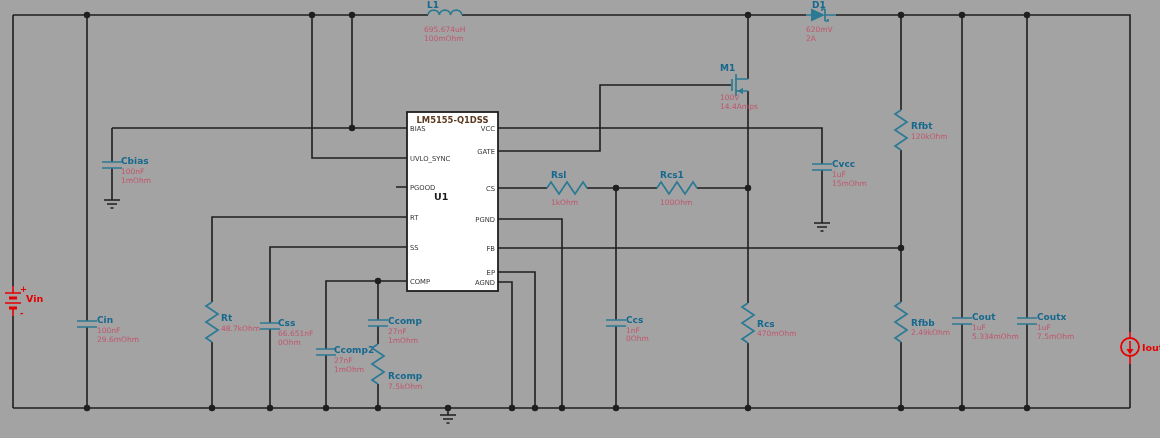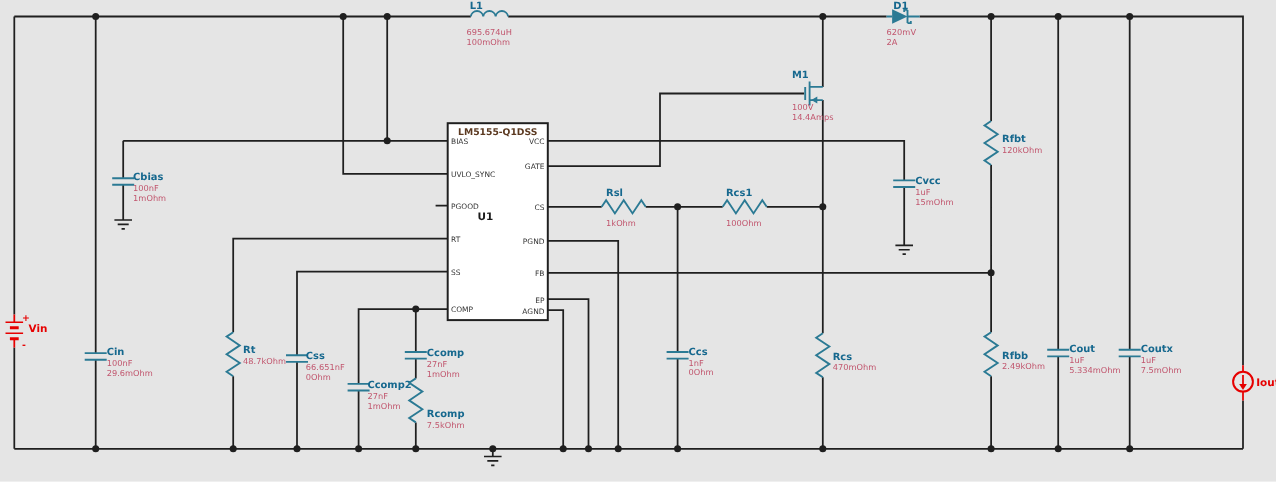--- a/index.html
+++ b/index.html
@@ -1,16 +1,16 @@
 <!DOCTYPE html>
 <html><head>
 <meta charset="utf-8">
 <style>
   html,body { margin:0; padding:0; background:#ffffff; }
-  .canvas { width:1160px; height:438px; position:relative; background:#e5e5e5;
+  .canvas { width:1160px; height:438px; position:relative; background:#a3a3a3;
             font-family:"DejaVu Sans", sans-serif; }
   svg text { font-family:"DejaVu Sans", sans-serif; }
   .cname   { font-size:9px; font-weight:bold; fill:#16688e; }
   .cval    { font-size:7.5px; fill:#c1566e; }
   .redname { font-size:9.5px; font-weight:bold; fill:#e60000; }
   .sign    { font-size:8.5px; font-weight:bold; fill:#e60000; }
   .pin     { font-size:6.8px; fill:#333333; }
   .ictitle { font-size:8.4px; font-weight:bold; fill:#5c3a21; }
   .refdes  { font-size:9.5px; font-weight:bold; fill:#1a1a1a; }
   .wire    { stroke:#1f1f1f; stroke-width:1.6; fill:none; }

